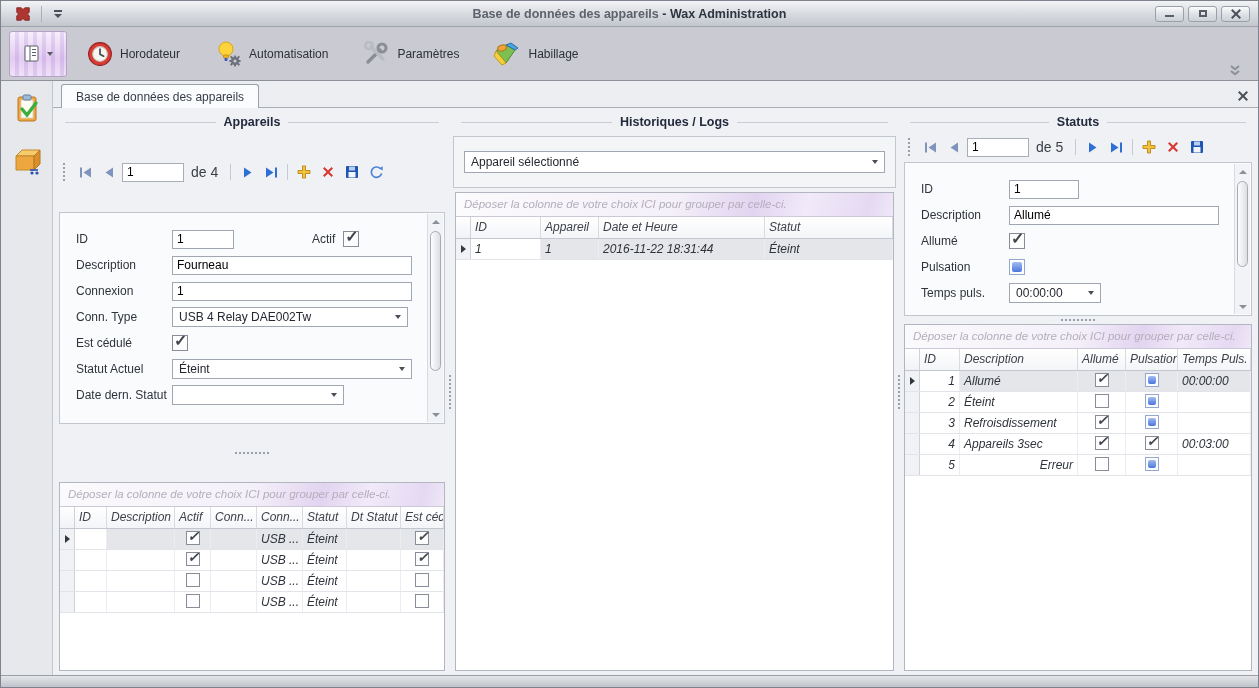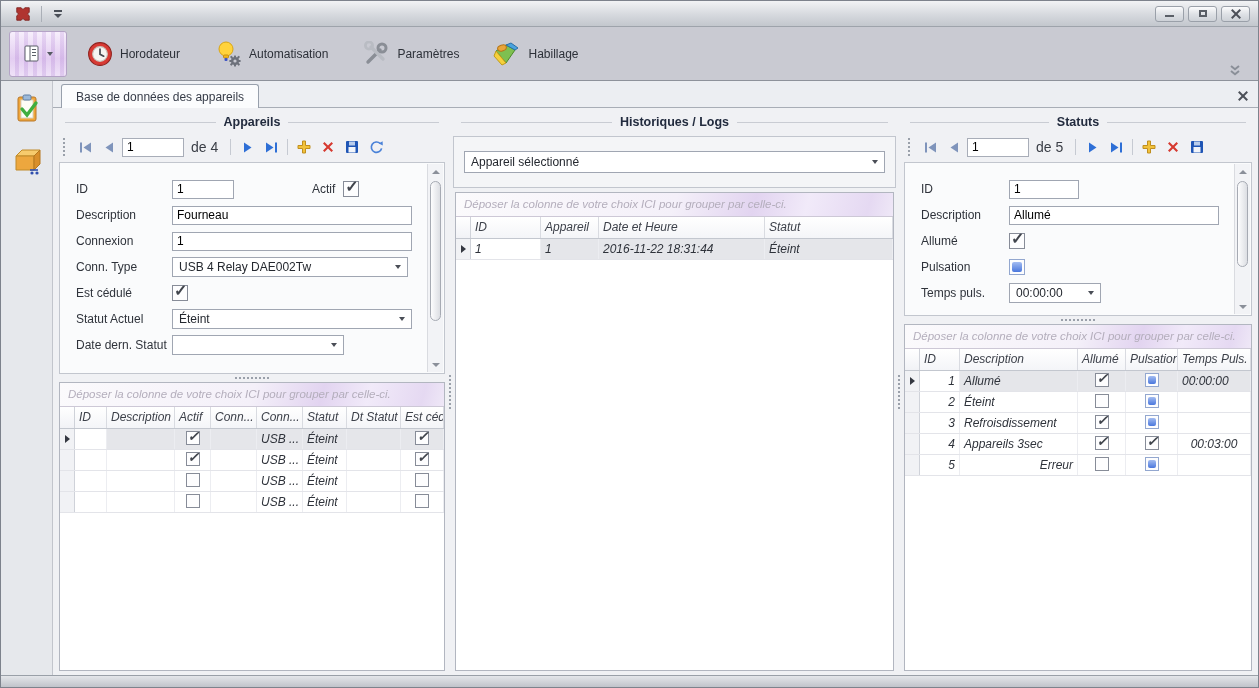--- a/index.html
+++ b/index.html
@@ -39,21 +39,21 @@
   .sidebar { width:52px; flex:none; background:#e6e8ec; border-right:1px solid #c2c5cc; display:flex; flex-direction:column; align-items:center; padding-top:8px; gap:14px; }
   .sbtn { width:38px; height:38px; display:flex; align-items:center; justify-content:center; cursor:pointer; }
 
   .contentcol { flex:1; display:flex; flex-direction:column; min-width:0; background:#f0f1f4; }
   .tabstrip { height:27px; flex:none; background:#eceef2; display:flex; align-items:flex-end; padding:0 10px 0 8px; border-bottom:1px solid #a8adb6; }
   .tab { height:24px; padding:0 14px; background:#fbfcfd; border:1px solid #98a0ac; border-bottom:none; border-radius:3px 3px 0 0; font-size:12px; color:#363c48; display:flex; align-items:center; margin-bottom:-1px; cursor:pointer; }
   .tabclose { margin-left:auto; margin-bottom:6px; cursor:pointer; }
 
   .panels { flex:1; display:flex; min-height:0; padding:2px 4px 2px 4px; }
   .panel { display:flex; flex-direction:column; min-width:0; min-height:0; }
-  .panel.left { width:390px; flex:none; }
+  .panel.left { width:390px; flex:none;gap:25px; }
   .panel.mid { flex:1; }
   .panel.right { width:352px; flex:none; }
   .vsplit { width:6px; flex:none; display:flex; align-items:center; justify-content:center; cursor:col-resize; }
   .vsplit .dots { height:34px; border-left:2px dotted #9aa0aa; }
   .hsplit { height:8px; flex:none; display:flex; align-items:center; justify-content:center; cursor:row-resize; }
   .hsplit .dots { width:34px; border-top:2px dotted #9aa0aa; }
 
   .ptitle { height:24px; flex:none; display:flex; align-items:center; gap:8px; padding:0 8px; }
   .pline { flex:1; height:1px; background:#c9ccd3; }
   .ptxt { font-weight:bold; font-size:12.5px; color:#222b3e; white-space:nowrap; }
@@ -119,20 +119,23 @@
 
   <div class="titlebar">
     <svg class="appicon" viewBox="0 0 18 18">
         <path d="M2 2h5l2 2 2-2h5v5l-2 2 2 2v5h-5l-2-2-2 2H2v-5l2-2-2-2z" fill="#b03430" stroke="#7e2320" stroke-width="1"></path>
       </svg>
     <div class="tb-sep"></div>
     <div class="qa-caret">
         <span class="bar"></span>
         <span class="tri"></span>
       </div>
+    <div class="title-text">
+      <span class="t1">Base de données des appareils </span><span class="t2">- Wax Administration</span>
+    </div>
     <div class="winbtns">
       <div class="wbtn">
           <span class="glyph-min"></span>
         </div>
       <div class="wbtn">
           <span class="glyph-max"></span>
         </div>
       <div class="wbtn">
           <span class="glyph-x"></span>
         </div>
@@ -582,21 +585,21 @@
                   <div class="g-cell" style="width: 48px; text-align: center;"><span class="cb sm on"></span></div>
                   <div class="g-cell" style="width: 52px; text-align: center;"><span class="cb sm indet"></span></div>
                   <div class="g-cell" style="width: 66px; flex: 1 1 0%;"></div>
                 </div>
                 <div class="g-row">
                   <div class="g-ind"></div>
                   <div class="g-cell" style="width: 40px; text-align: right;">4</div>
                   <div class="g-cell" style="width: 118px;">Appareils 3sec</div>
                   <div class="g-cell" style="width: 48px; text-align: center;"><span class="cb sm on"></span></div>
                   <div class="g-cell" style="width: 52px; text-align: center;"><span class="cb sm on"></span></div>
-                  <div class="g-cell" style="width: 66px; flex: 1 1 0%; text-align: center;">00:03:00</div>
+                  <div class="g-cell" style="width: 66px; flex: 1 1 0%;">00:03:00</div>
                 </div>
                 <div class="g-row">
                   <div class="g-ind"></div>
                   <div class="g-cell" style="width: 40px; text-align: right;">5</div>
                   <div class="g-cell" style="width: 118px; text-align: right;">Erreur</div>
                   <div class="g-cell" style="width: 48px; text-align: center;"><span class="cb sm"></span></div>
                   <div class="g-cell" style="width: 52px; text-align: center;"><span class="cb sm indet"></span></div>
                   <div class="g-cell" style="width: 66px; flex: 1 1 0%;"></div>
                 </div>
               </div>

